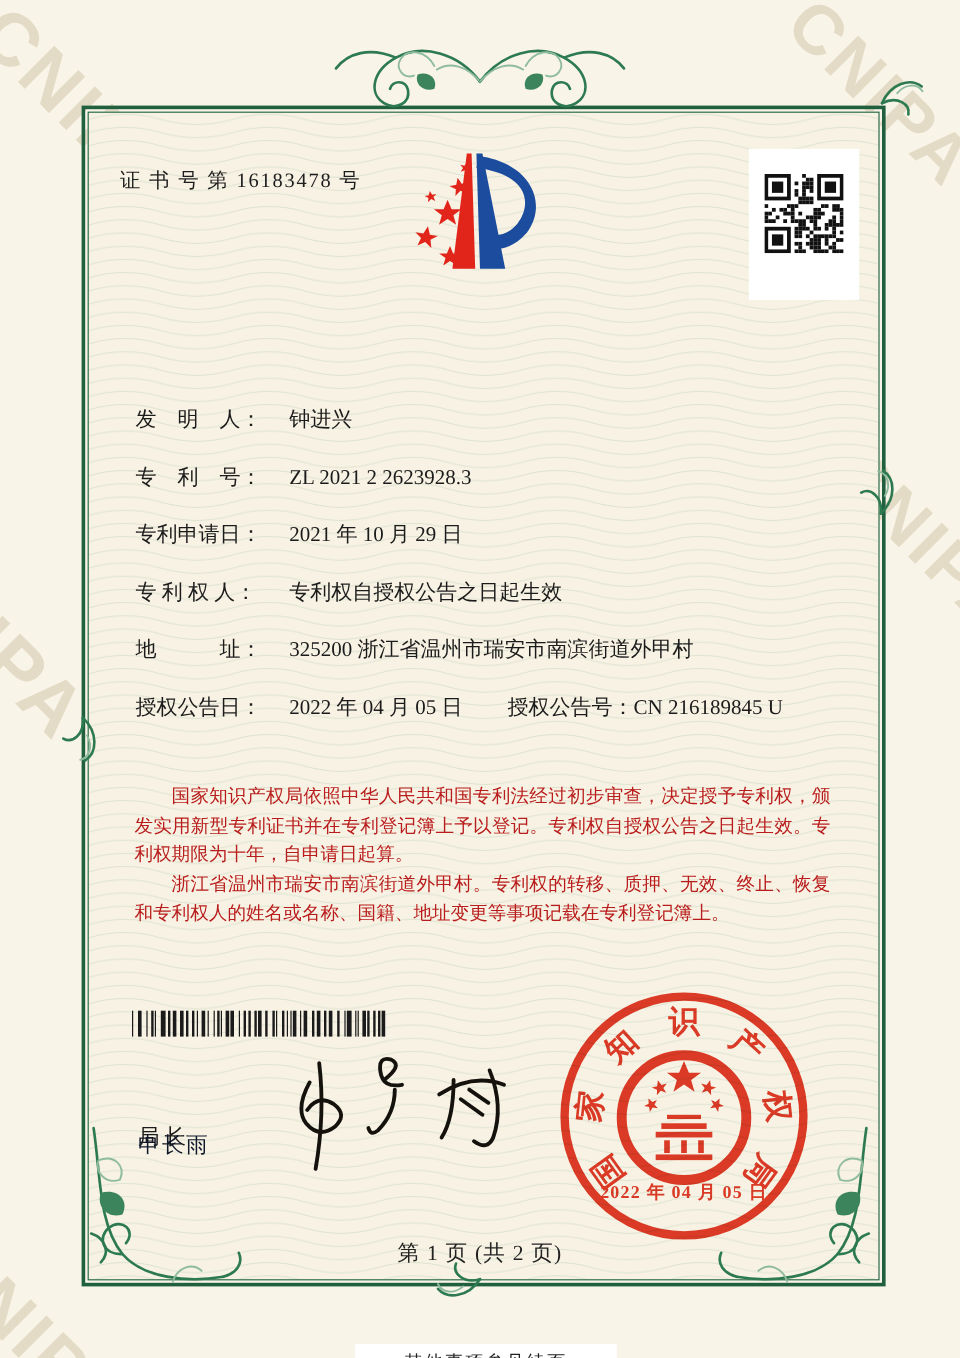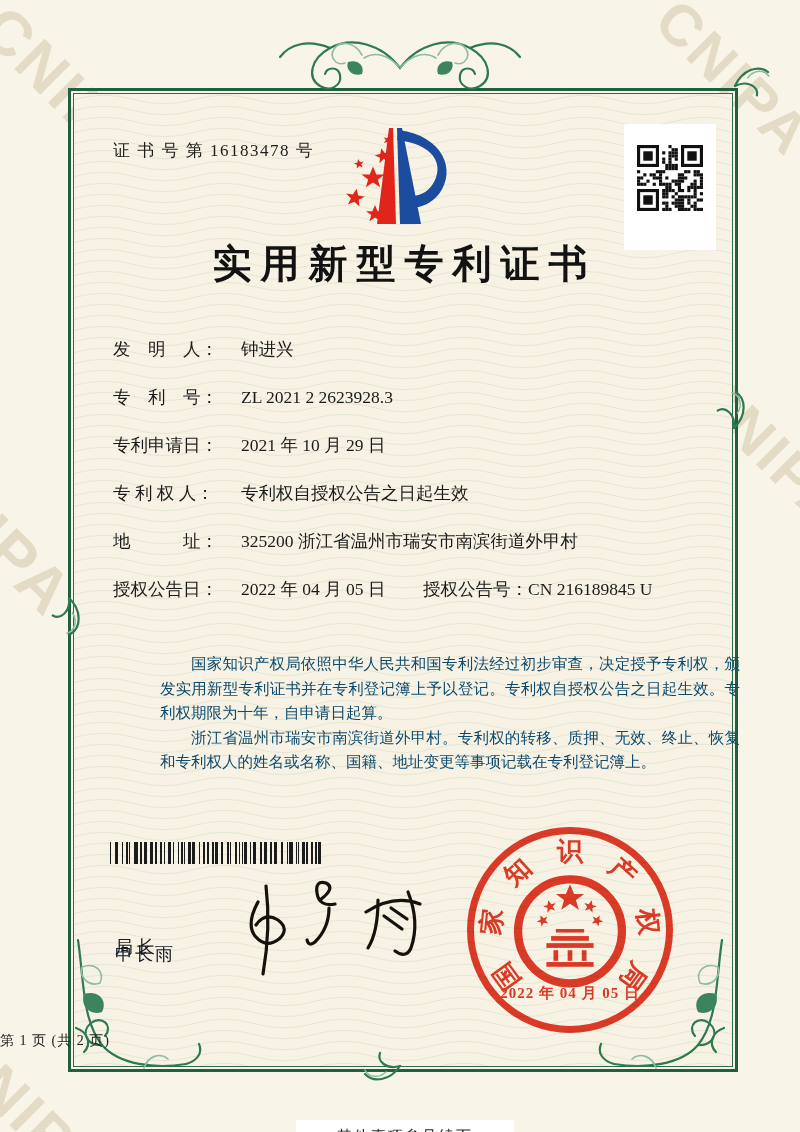--- a/index.html
+++ b/index.html
@@ -14,55 +14,55 @@
   
   .frame{position:absolute;left:68px;top:88px;width:664px;height:978px;border:3px solid #20603f;}
   .frame-inner{position:absolute;inset:2px;border:1px solid #2c6b4a;background:#f7f2e3;}
   .waves{position:absolute;inset:0;width:100%;height:100%;}
 
   .orn{position:absolute;left:0;top:0;pointer-events:none;}
   .orn path{fill:none;stroke:#2e7a50;stroke-width:2.2;stroke-linecap:round;}
   .orn .lt{stroke:#8fbb9e;stroke-width:1.6;}
   .orn .leaf{fill:#3c855c;stroke:none;}
 
-  .certno{position:absolute;left:113px;top:139px;font-size:17px;letter-spacing:1.5px;color:#1d1d1d;}
+  .certno{position:absolute;left:100px;top:139px;font-size:17px;letter-spacing:1.5px;color:#1d1d1d;}
 
   .logo{position:absolute;left:333px;top:120px;}
 
   .qrbox{position:absolute;left:624px;top:124px;width:92px;height:126px;background:#ffffff;}
   .qrbox svg{position:absolute;left:13px;top:21px;fill:#111;}
 
   .title{position:absolute;left:0;top:237px;width:800px;text-align:center;
          font-size:39px;font-weight:700;letter-spacing:9px;text-indent:9px;color:#121212;margin:0;}
 
   .fields{position:absolute;left:113px;top:336px;width:580px;font-size:17.5px;color:#1b1b1b;}
   .frow{height:27px;line-height:27px;margin-bottom:21px;white-space:nowrap;}
   .f-label{display:inline-block;width:128px;}
   .gw{display:inline-block;width:182px;}
 
   .paras{position:absolute;left:112px;top:652px;width:580px;font-size:15.5px;
-         line-height:24.5px;color:#0c4a6e;text-align:justify;margin-left:48px;}
+         line-height:24.5px;color:#b91c1c;text-align:justify;}
   .paras p{margin:0;text-indent:2em;}
 
   .barcode{position:absolute;left:110px;top:842px;fill:#1b1b1b;}
 
   .director-title{position:absolute;left:115px;top:906px;font-size:18px;letter-spacing:4px;color:#1b1b1b;margin-top:29px;}
   .director-name{position:absolute;left:115px;top:942px;font-size:18px;letter-spacing:2px;color:#0f172a;}
 
   .sig{position:absolute;left:228px;top:880px;mix-blend-mode:multiply;}
   .sig path{fill:none;stroke:#15130f;stroke-width:3.2;stroke-linecap:round;stroke-linejoin:round;}
 
   .seal{position:absolute;left:467px;top:827px;width:206px;height:206px;border:7px solid #e0321e;
         border-radius:50%;box-sizing:border-box;opacity:.95;mix-blend-mode:multiply;color:#e0321e;}
   .seal-char{position:absolute;left:50%;top:50%;font-size:26px;font-weight:700;line-height:1;}
   .seal-emblem{position:absolute;left:50%;top:36px;transform:translateX(-50%);fill:#e0321e;}
   .seal-date{position:absolute;left:0;top:150px;width:100%;text-align:center;
              font-size:15px;font-weight:700;letter-spacing:1px;}
 
-  .pageinfo{position:absolute;left:0;top:1032px;width:800px;font-size:14px;color:#222;letter-spacing:1px;}
+  .pageinfo{position:absolute;left:0;top:1032px;width:800px;text-align:center;font-size:18px;color:#222;letter-spacing:1px;}
 
   .contnote{position:absolute;left:296px;top:1072px;width:218px;height:19px;background:#ffffff;
             text-align:center;line-height:33px;font-size:15px;letter-spacing:2px;color:#222;margin-top:48px;}
 </style>
 </head>
 <body>
 
 <div id="page">
 
   <div class="wm" style="left:18px;top:-8px;font-size:62px;">CNIPA</div>
@@ -275,21 +275,20 @@
         <rect x="6" y="6" width="9" height="9"></rect>
         <rect x="42" y="0" width="21" height="21"></rect>
         <rect x="45" y="3" width="15" height="15" fill="#fff"></rect>
         <rect x="48" y="6" width="9" height="9"></rect>
         <rect x="0" y="42" width="21" height="21"></rect>
         <rect x="3" y="45" width="15" height="15" fill="#fff"></rect>
         <rect x="6" y="48" width="9" height="9"></rect>
       </svg>
   </div>
 
-  <h1 class="title">实用新型专利证书</h1>
 
   <div class="fields">
     <div class="frow">
       <span class="f-label">发　明　人：</span><span>钟进兴</span>
     </div>
     <div class="frow">
       <span class="f-label">专　利　号：</span><span>ZL 2021 2 2623928.3</span>
     </div>
     <div class="frow">
       <span class="f-label">专利申请日：</span><span>2021 年 10 月 29 日</span>

